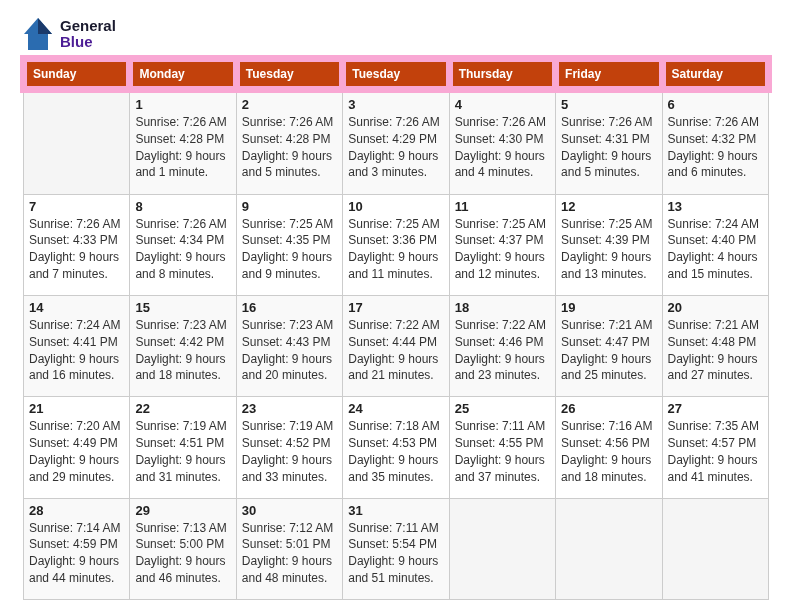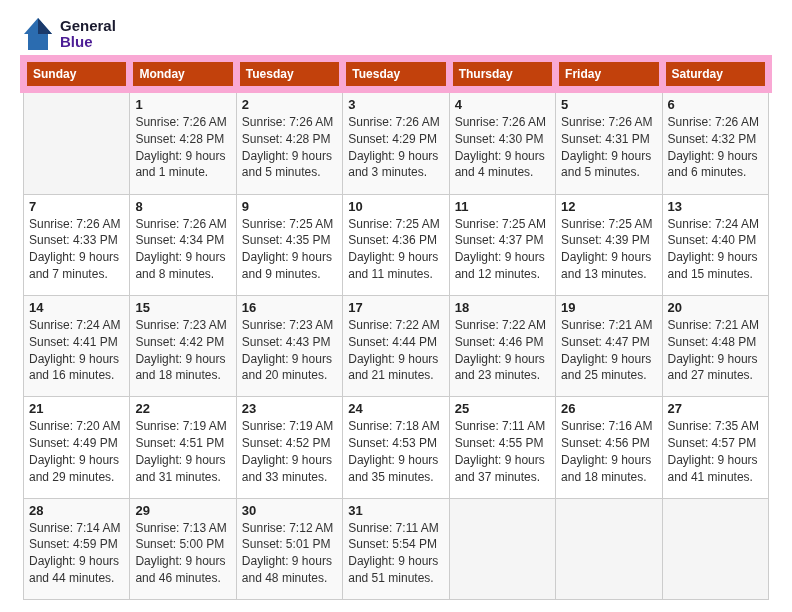--- a/index.html
+++ b/index.html
@@ -198,21 +198,21 @@
         <div class="day-info">
           <span>Sunrise: 7:25 AM</span><br>
           <span>Sunset: 4:35 PM</span><br>
           <span>Daylight: 9 hours and 9 minutes.</span>
         </div>
       </td>
           <td>
         <span class="day-num">10</span>
         <div class="day-info">
           <span>Sunrise: 7:25 AM</span><br>
-          <span>Sunset: 4:36 PM</span><br>
+          <span>Sunset: 3:36 PM</span><br>
           <span>Daylight: 9 hours and 11 minutes.</span>
         </div>
       </td>
           <td>
         <span class="day-num">11</span>
         <div class="day-info">
           <span>Sunrise: 7:25 AM</span><br>
           <span>Sunset: 4:37 PM</span><br>
           <span>Daylight: 9 hours and 12 minutes.</span>
         </div>
@@ -223,21 +223,21 @@
           <span>Sunrise: 7:25 AM</span><br>
           <span>Sunset: 4:39 PM</span><br>
           <span>Daylight: 9 hours and 13 minutes.</span>
         </div>
       </td>
           <td>
         <span class="day-num">13</span>
         <div class="day-info">
           <span>Sunrise: 7:24 AM</span><br>
           <span>Sunset: 4:40 PM</span><br>
-          <span>Daylight: 9 hours and 15 minutes.</span>
+          <span>Daylight: 4 hours and 15 minutes.</span>
         </div>
       </td>
         </tr>
         <tr>
           <td>
         <span class="day-num">14</span>
         <div class="day-info">
           <span>Sunrise: 7:24 AM</span><br>
           <span>Sunset: 4:41 PM</span><br>
           <span>Daylight: 9 hours and 16 minutes.</span>

